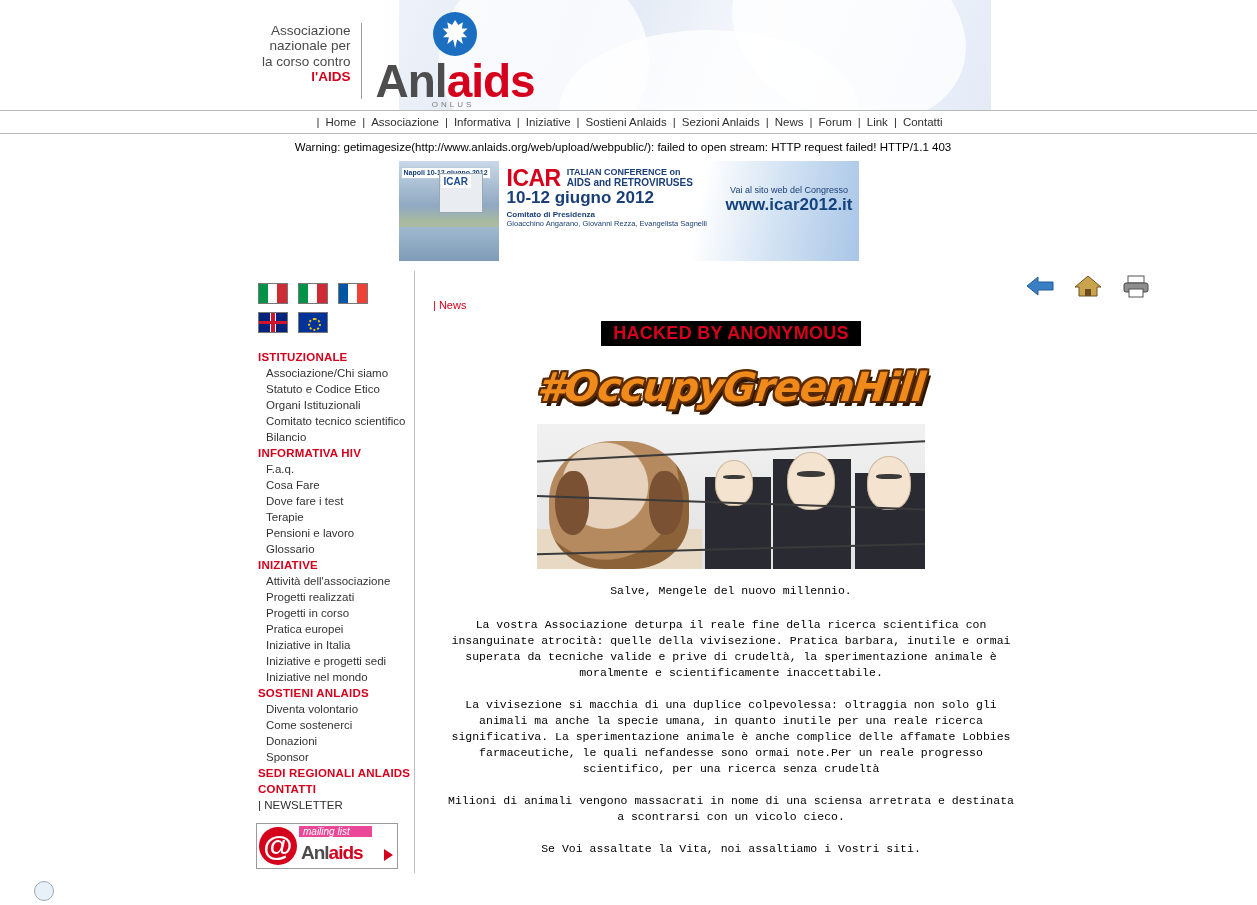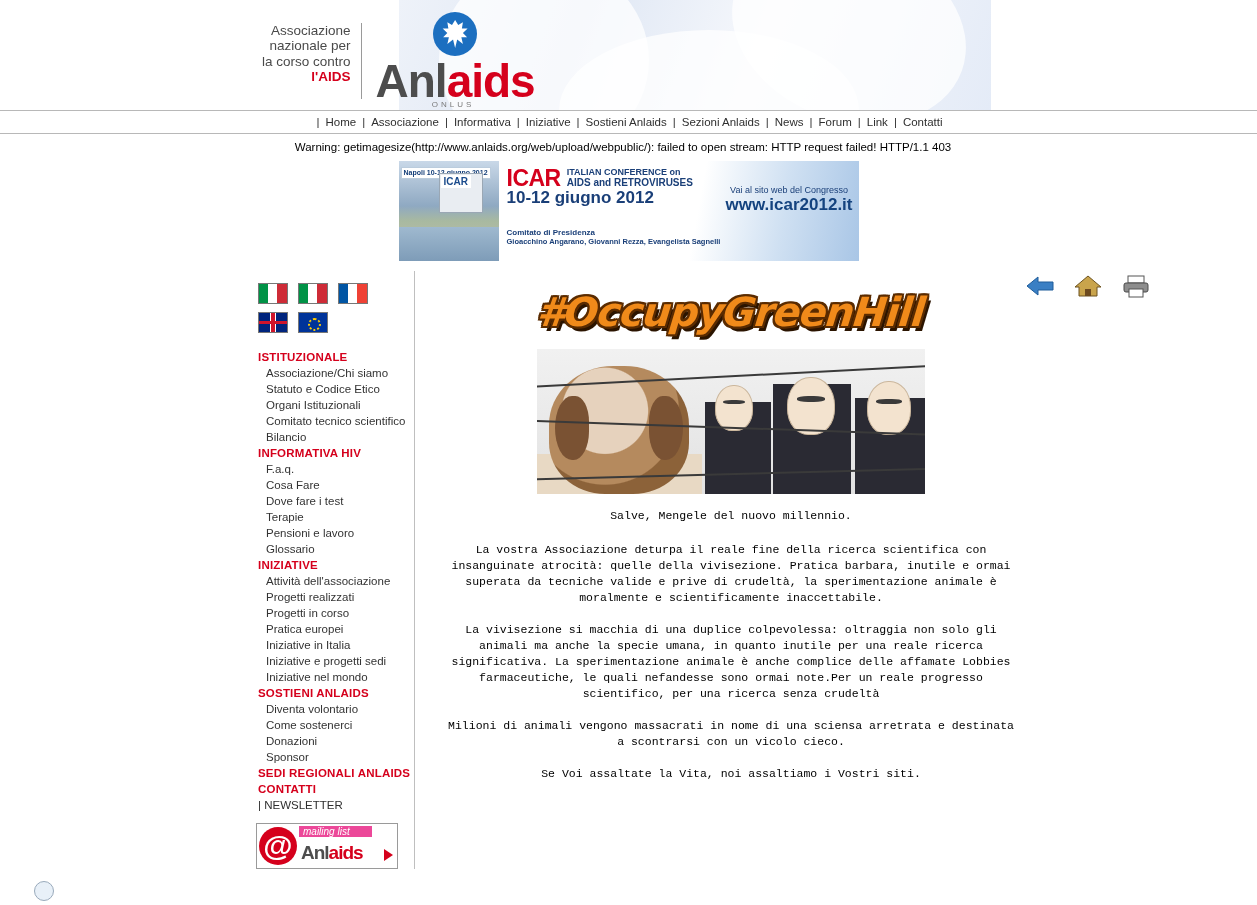--- a/index.html
+++ b/index.html
@@ -222,22 +222,21 @@
   .icar-date {
     font-size: 17px;
     font-weight: bold;
     color: #1a3f78;
     line-height: 18px;
   }
   .icar-cp {
     font-size: 7.5px;
     color: #1a3f78;
     line-height: 9px;
-    margin-top: 21px;
-    font-weight: bold;
+    margin-top: 3px;
   }
   .icar-cp b { font-size: 8px; }
   .icar-right {
     position: absolute;
     right: 6px;
     top: 24px;
     text-align: center;
     color: #1a3f78;
   }
   .icar-right .vai {
@@ -659,21 +658,23 @@
       </span>
       <span class="tool-btn">
         <svg width="30" height="26" viewBox="0 0 30 26">
           <rect x="7" y="3" width="16" height="7" fill="#ffffff" stroke="#555" stroke-width="1"></rect>
           <rect x="3" y="10" width="24" height="9" rx="2" fill="#8d8d8d" stroke="#4a4a4a" stroke-width="1"></rect>
           <rect x="8" y="16" width="14" height="8" fill="#ffffff" stroke="#555" stroke-width="1"></rect>
         </svg>
       </span>
     </div>
 
-
+    <div class="crumb">| News</div>
+
+    <div class="hacked">HACKED BY ANONYMOUS</div>
 
     <div class="occupy">
       <span class="occupy-text">#OccupyGreenHill</span>
     </div>
 
     <div class="photo">
       <div class="suit suit1"></div>
       <div class="suit suit2"></div>
       <div class="suit suit3"></div>
       <div class="mask mask1"></div>

